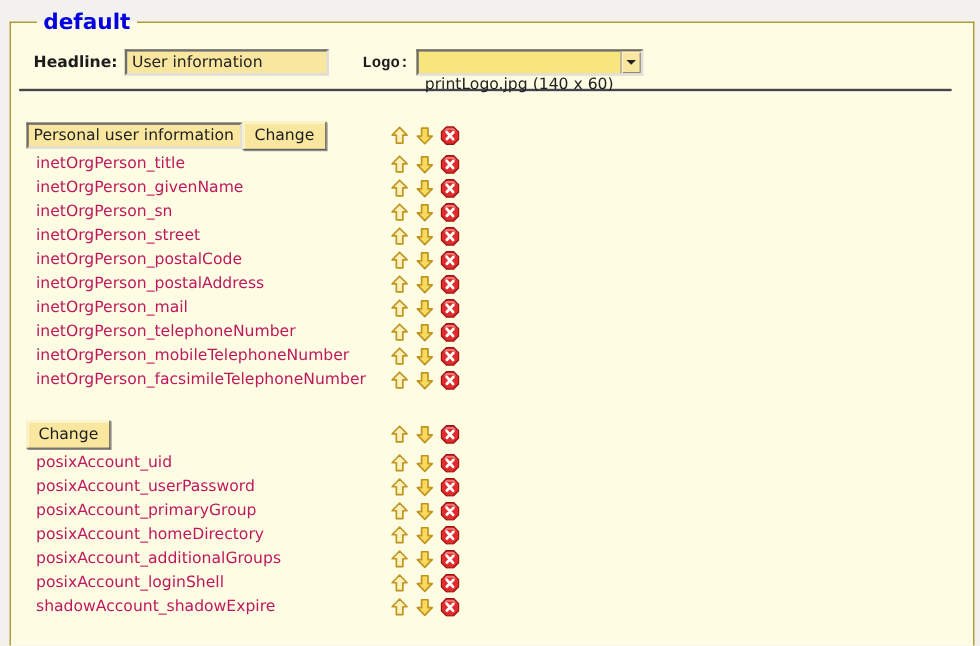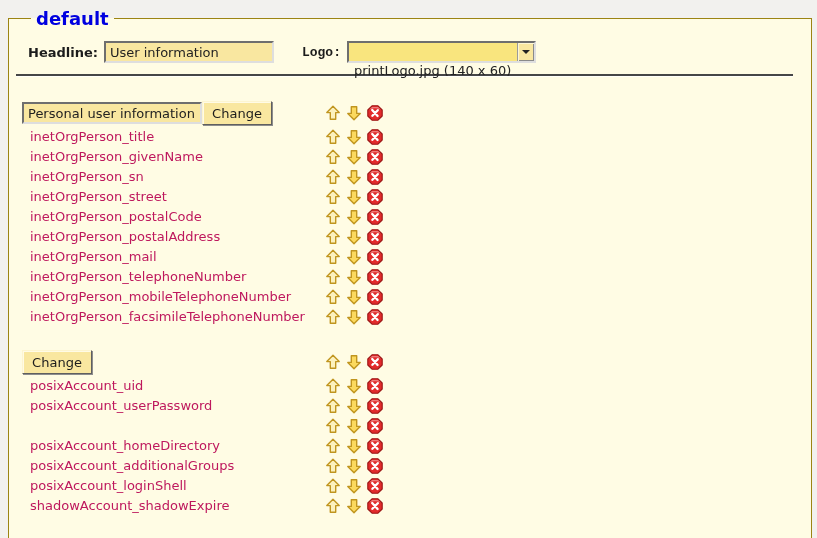--- a/index.html
+++ b/index.html
@@ -391,20 +391,21 @@
   </svg></a>
   <a class="icon-btn"><svg width="16" height="16" viewBox="0 0 16 16">
     <polygon points="5,0.8 11,0.8 15.2,5 15.2,11 11,15.2 5,15.2 0.8,11 0.8,5" fill="#e22b2b" stroke="#9b1414" stroke-width="1.1" stroke-linejoin="round"></polygon>
     <path d="M2.2 4.6 Q8 1.8 13.8 4.6 L11 1.9 L5 1.9 Z" fill="#ffffff" opacity="0.38"></path>
     <path d="M5.2 5 L10.6 11 M10.8 5.2 L5.4 10.8" stroke="#ffffff" stroke-width="2.3" stroke-linecap="round"></path>
   </svg></a>
 </span>
   </div>
 
   <div class="row field-row">
+    <span class="field-label">posixAccount_primaryGroup</span>
     <span class="icons">
   <a class="icon-btn"><svg width="16" height="16" viewBox="0 0 16 16">
     <path d="M8 1.2 L14.2 7.6 L10.7 7.6 L10.7 14.2 L5.3 14.2 L5.3 7.6 L1.8 7.6 Z" fill="#fcf1bd" stroke="#c0951f" stroke-width="1.4" stroke-linejoin="round"></path>
   </svg></a>
   <a class="icon-btn"><svg width="16" height="16" viewBox="0 0 16 16">
     <path d="M8 14.8 L1.8 8.4 L5.3 8.4 L5.3 1.8 L10.7 1.8 L10.7 8.4 L14.2 8.4 Z" fill="#fbd95e" stroke="#c0951f" stroke-width="1.4" stroke-linejoin="round"></path>
   </svg></a>
   <a class="icon-btn"><svg width="16" height="16" viewBox="0 0 16 16">
     <polygon points="5,0.8 11,0.8 15.2,5 15.2,11 11,15.2 5,15.2 0.8,11 0.8,5" fill="#e22b2b" stroke="#9b1414" stroke-width="1.1" stroke-linejoin="round"></polygon>
     <path d="M2.2 4.6 Q8 1.8 13.8 4.6 L11 1.9 L5 1.9 Z" fill="#ffffff" opacity="0.38"></path>

